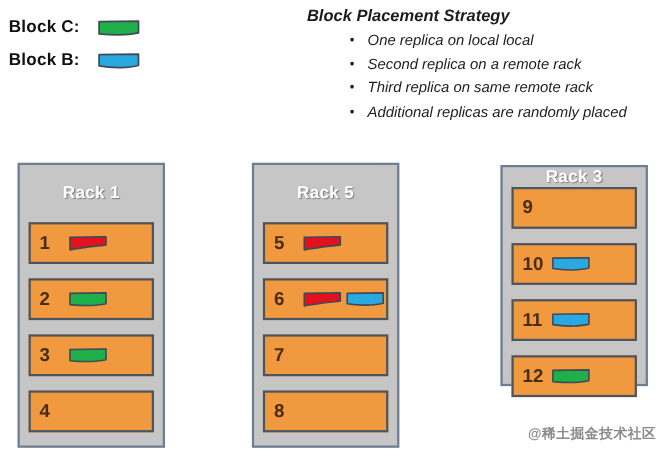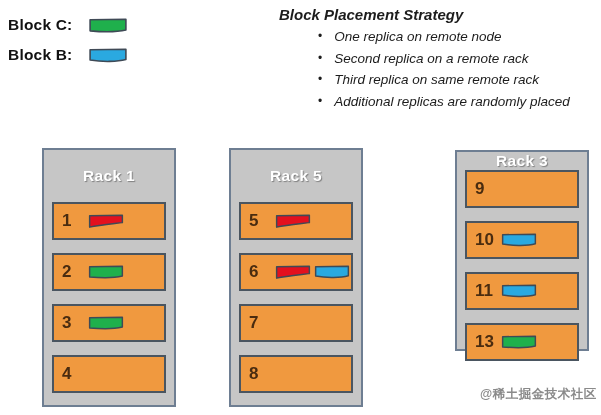--- a/index.html
+++ b/index.html
@@ -99,38 +99,38 @@
           <path d="M2 3 L42 2.5 L42 14 C33 16.5 16 17 2 14.5 Z" fill="#2aa9e0" stroke="#3f4a56" stroke-width="1.8" stroke-linejoin="round"></path>
         </svg>
       </div>
     </div>
 
   <div class="strategy">
     <div class="strategy-title">Block Placement Strategy</div>
     <div class="strategy-list" id="strategy-list">
         <div class="strategy-item">
           <span class="bullet-dot">•</span>
-          <span>One replica on remote node</span>
+          <span>One replica on local local</span>
         </div>
         <div class="strategy-item">
           <span class="bullet-dot">•</span>
           <span>Second replica on a remote rack</span>
         </div>
         <div class="strategy-item">
           <span class="bullet-dot">•</span>
           <span>Third replica on same remote rack</span>
         </div>
         <div class="strategy-item">
           <span class="bullet-dot">•</span>
           <span>Additional replicas are randomly placed</span>
         </div>
       </div>
   </div>
 
-  <div class="rack" id="rack-0" style="left:42px; top:148px; height:259px;">
+  <div class="rack" id="rack-0" style="left:16px; top:148px; height:259px;">
       <div class="rack-header">Rack 1</div>
       <div class="node-list">
         <div class="node">
           <span class="node-num">1</span>
           <span class="node-blocks">
             <svg viewBox="0 0 44 19" class="block-shape">
               <path d="M2 3 L42 2.5 L42 11.5 C32 12.8 14 14.5 2 17 Z" fill="#e3101e" stroke="#3f4a56" stroke-width="1.8" stroke-linejoin="round"></path>
             </svg>
           </span>
         </div>
@@ -205,21 +205,21 @@
         </div>
         <div class="node">
           <span class="node-num">11</span>
           <span class="node-blocks">
             <svg viewBox="0 0 44 19" class="block-shape">
               <path d="M2 3 L42 2.5 L42 14 C33 16.5 16 17 2 14.5 Z" fill="#2aa9e0" stroke="#3f4a56" stroke-width="1.8" stroke-linejoin="round"></path>
             </svg>
           </span>
         </div>
         <div class="node">
-          <span class="node-num">13</span>
+          <span class="node-num">12</span>
           <span class="node-blocks">
             <svg viewBox="0 0 44 19" class="block-shape">
               <path d="M2 3 L42 2.5 L42 14.5 C29 17.5 13 16.5 2 15.5 Z" fill="#1fb04c" stroke="#3f4a56" stroke-width="1.8" stroke-linejoin="round"></path>
             </svg>
           </span>
         </div>
       </div>
     </div>
 
   <div class="watermark">@稀土掘金技术社区</div>

